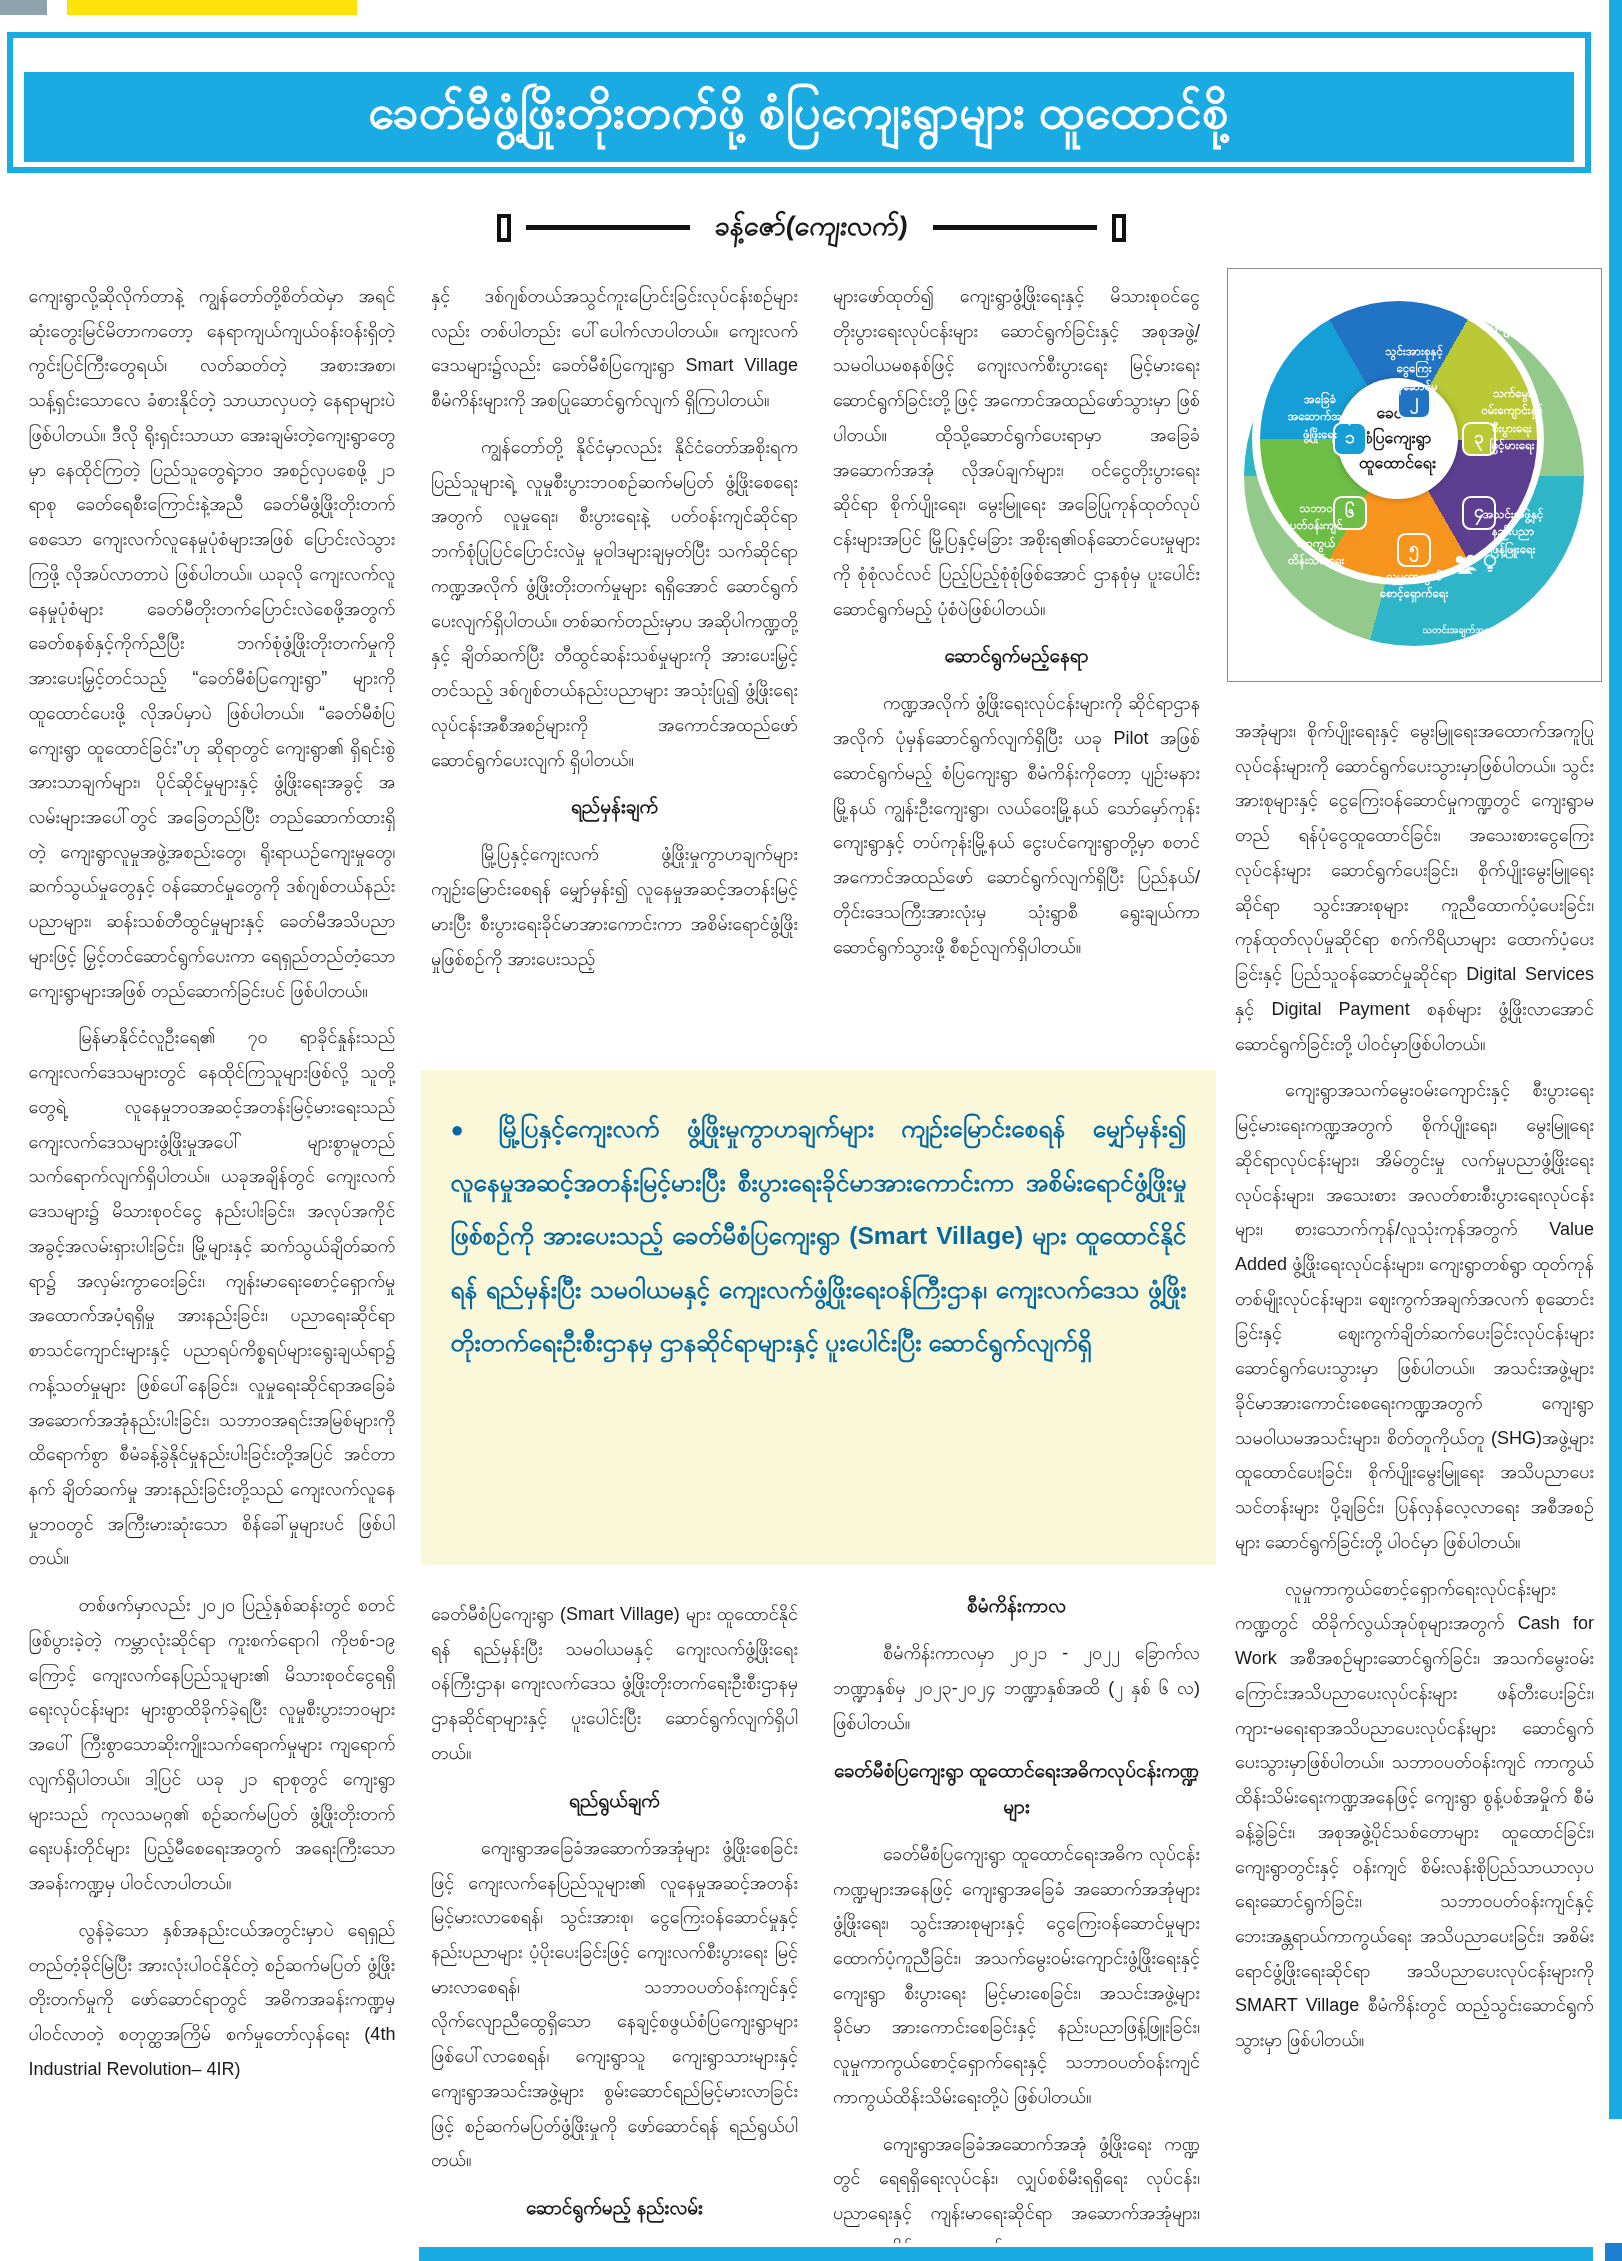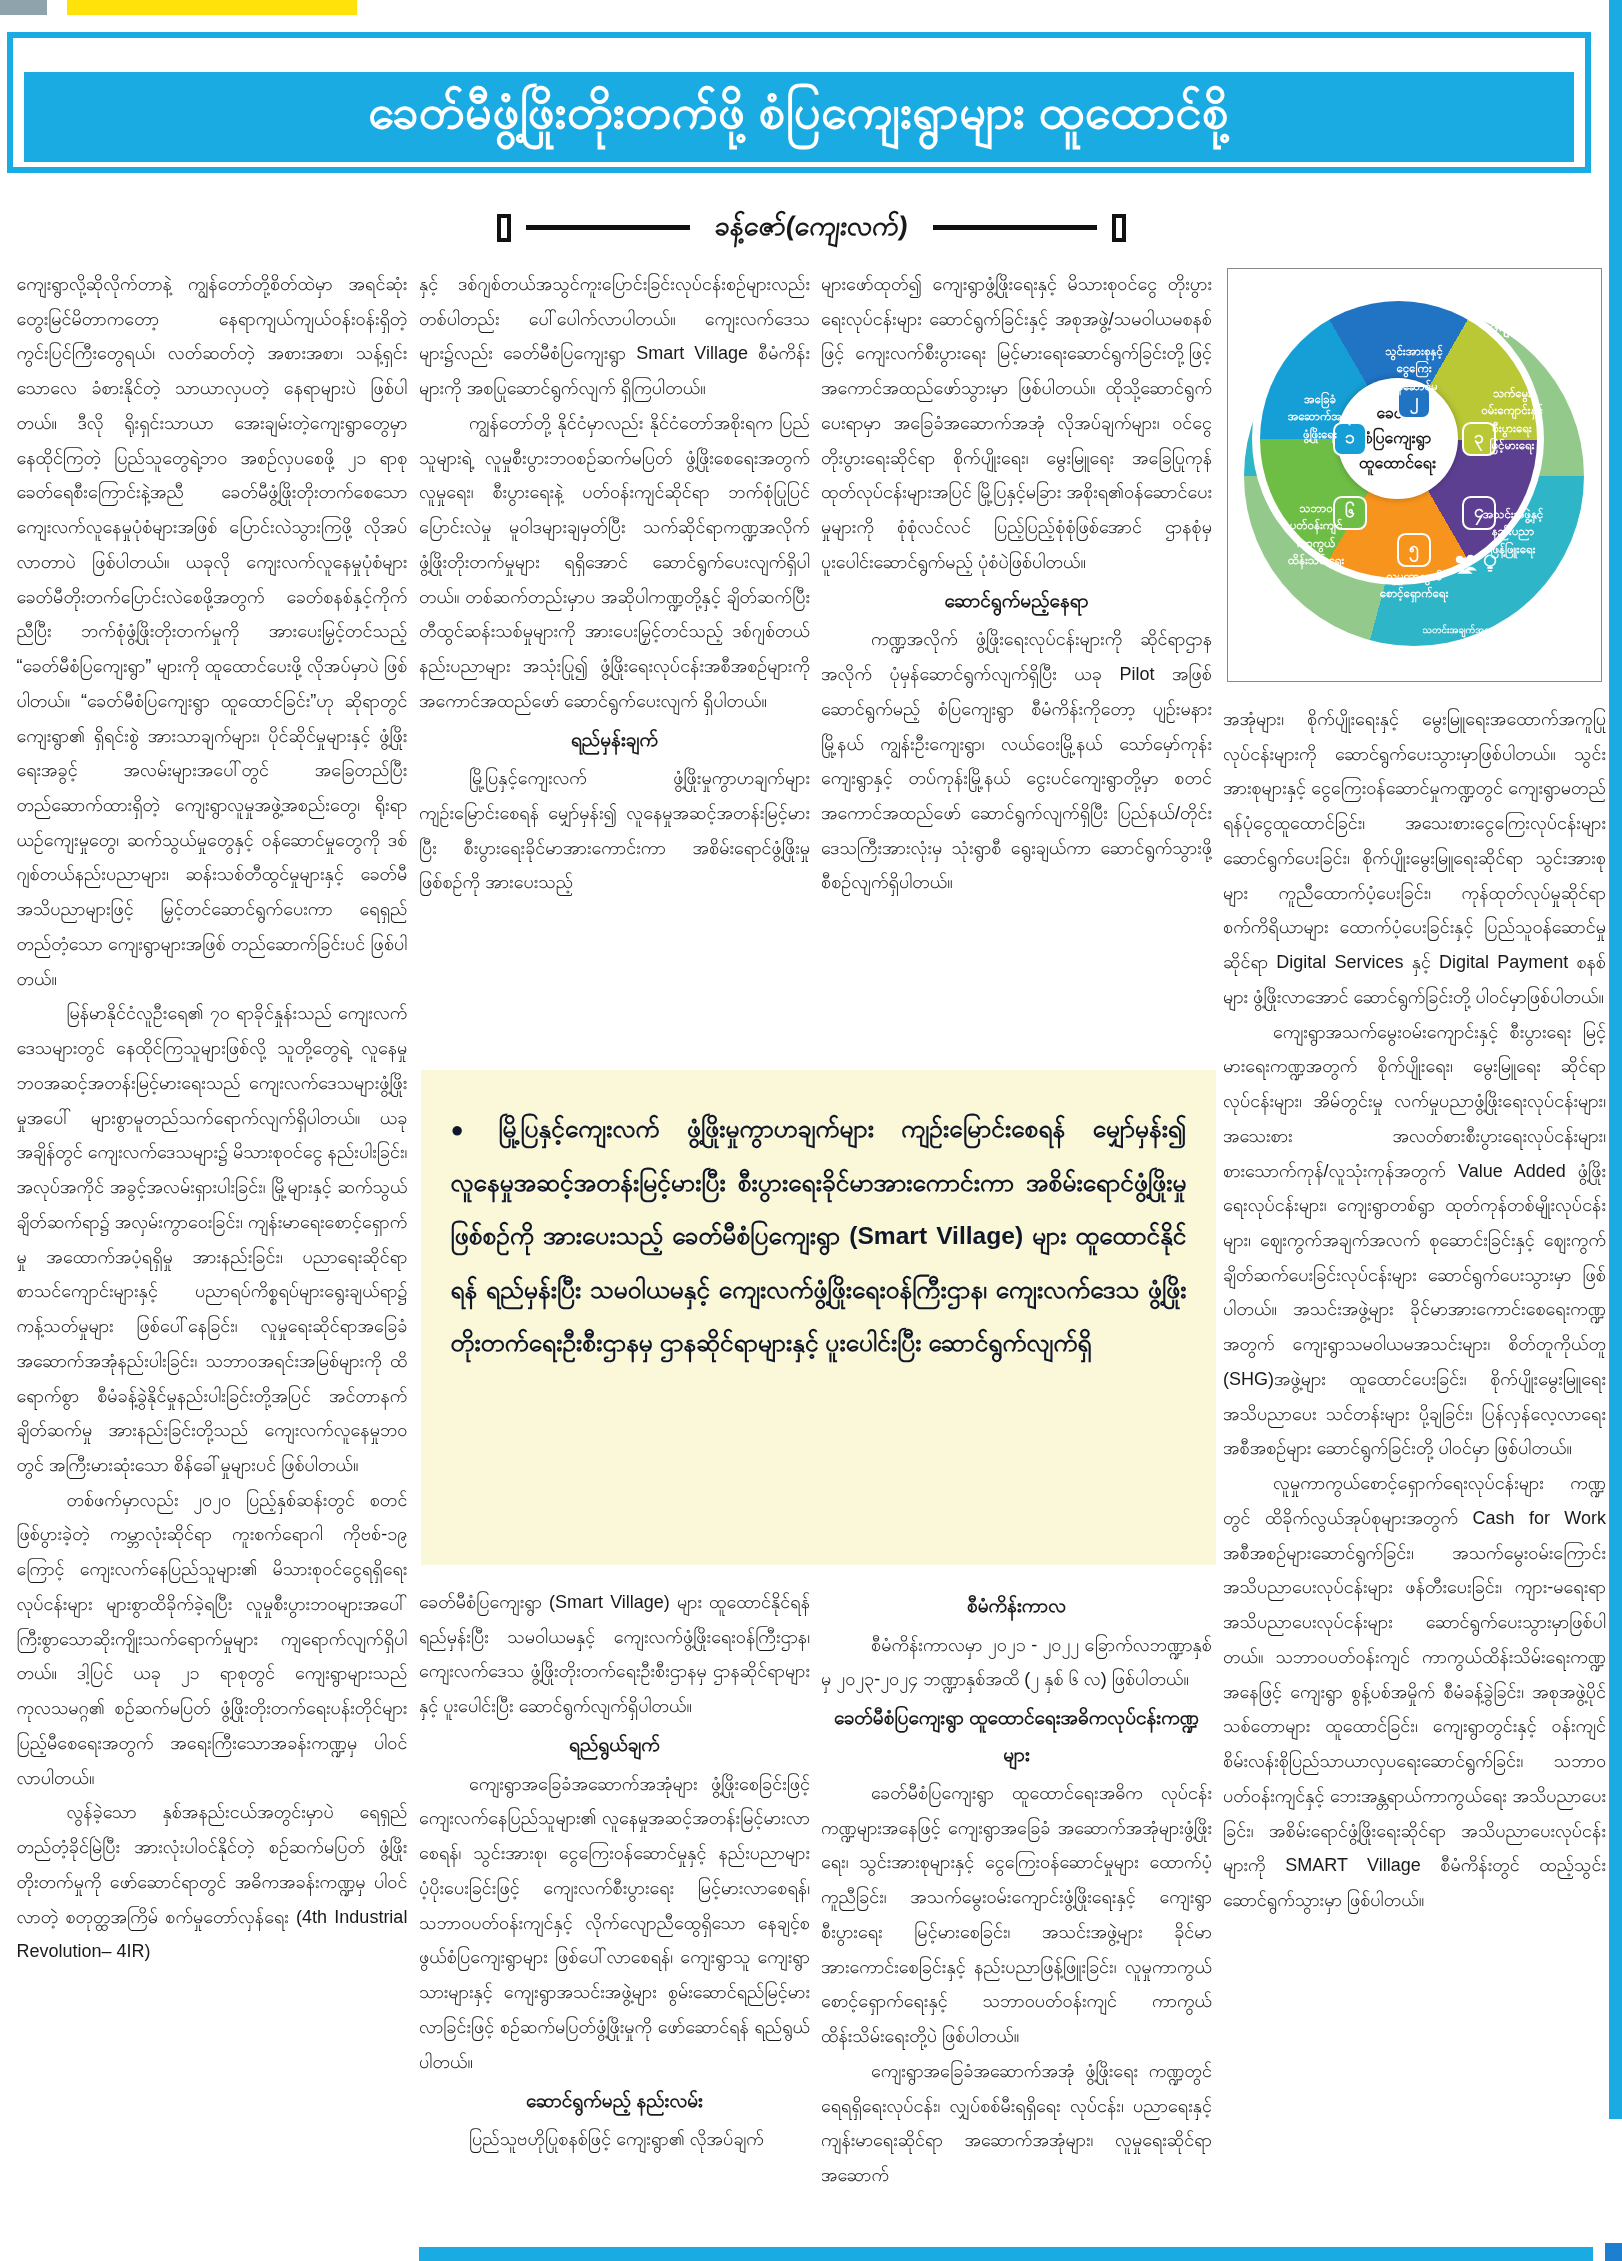--- a/index.html
+++ b/index.html
@@ -14,27 +14,27 @@
   #banner-inner{position:absolute;left:11px;right:11px;top:34px;bottom:5.5px;background:var(--cyan);
                 display:flex;align-items:center;justify-content:center;}
   #page-title{color:#fff;font-size:47px;font-weight:bold;letter-spacing:0.5px;white-space:nowrap;}
   
   #byline-row{left:0;top:203px;width:1623px;height:49px;display:flex;align-items:center;justify-content:center;gap:15.3px;}
   .cap{width:14px;height:28px;border:4.4px solid #111;box-sizing:border-box;background:#fff;}
   .rule{width:164px;height:5.5px;background:#111;}
   #byline-name{font-size:27px;font-weight:bold;transform:skewX(-6deg);padding:0 9.8px;white-space:nowrap;}
   
   .colblock{overflow:hidden;text-align:justify;}
-  .col-p{font-size:18px;line-height:1.93;text-indent:50px;margin:0;}
+  .col-p{font-size:18px;line-height:1.93;text-indent:50px;margin:12px;}
   .col-p.flush{text-indent:0;}
   .col-h{font-size:19px;font-weight:bold;text-align:center;text-indent:0;line-height:1.9;margin:3.3px 0;}
   
   #callout{left:421px;top:1070px;width:795px;height:495px;background:#fbf7d9;box-sizing:border-box;
            padding:32px 29.5px 22px 29.5px;}
-  #callout-text{font-size:24.6px;font-weight:bold;line-height:2.18;text-align:justify;color:#0f172a;}
+  #callout-text{font-size:24.6px;font-weight:bold;line-height:2.18;text-align:justify;color:#0369a1;}
   #callout-bullet{font-size:22px;margin-right:14px;}
   
   #infographic{left:1227px;top:268px;width:375px;height:414px;border:1.6px solid #8a8a8a;background:#fff;box-sizing:border-box;}
   #ring{position:absolute;left:16.4px;top:37px;width:340px;height:340px;border-radius:50%;
         background:conic-gradient(from 195deg,#93c98b 0 75deg,#2eb5c8 75deg 180deg,#93c98b 180deg 255deg,#2eb5c8 255deg 360deg);}
   #ring-gap{position:absolute;left:24px;top:24px;width:292px;height:292px;border-radius:50%;background:#fff;}
   #pie{position:absolute;left:32px;top:32px;width:277px;height:277px;border-radius:50%;
        background:conic-gradient(from -30deg,#2173c4 0 60deg,#b9c834 60deg 120deg,#5d3f92 120deg 180deg,#f7941d 180deg 240deg,#6ebe45 240deg 300deg,#169fd6 300deg 360deg);}
   #hub{position:absolute;left:109px;top:109px;width:121px;height:121px;border-radius:50%;background:#fff;
        display:flex;align-items:center;justify-content:center;text-align:center;

